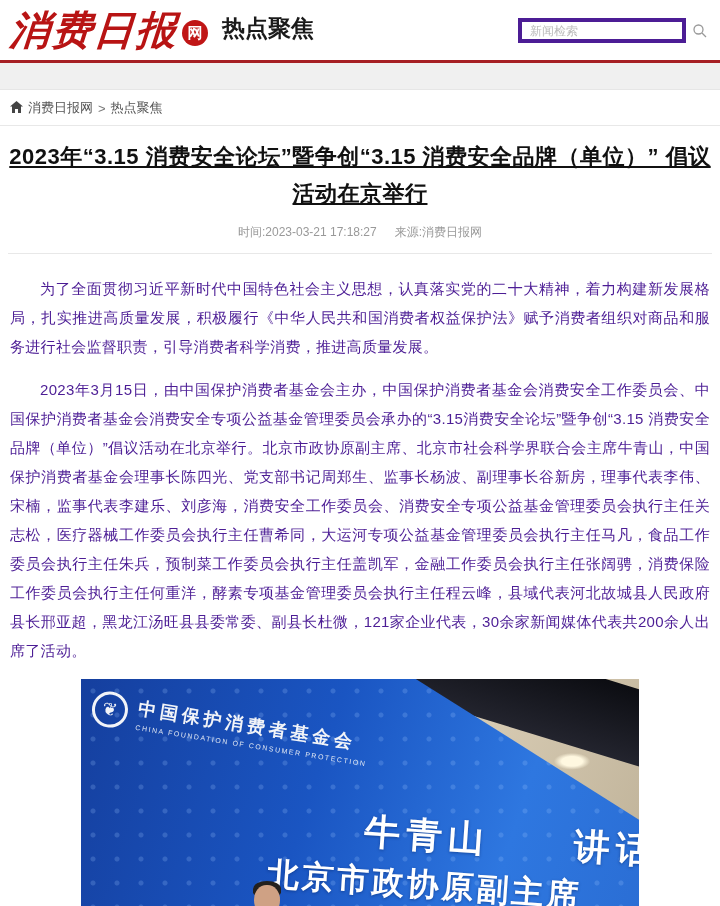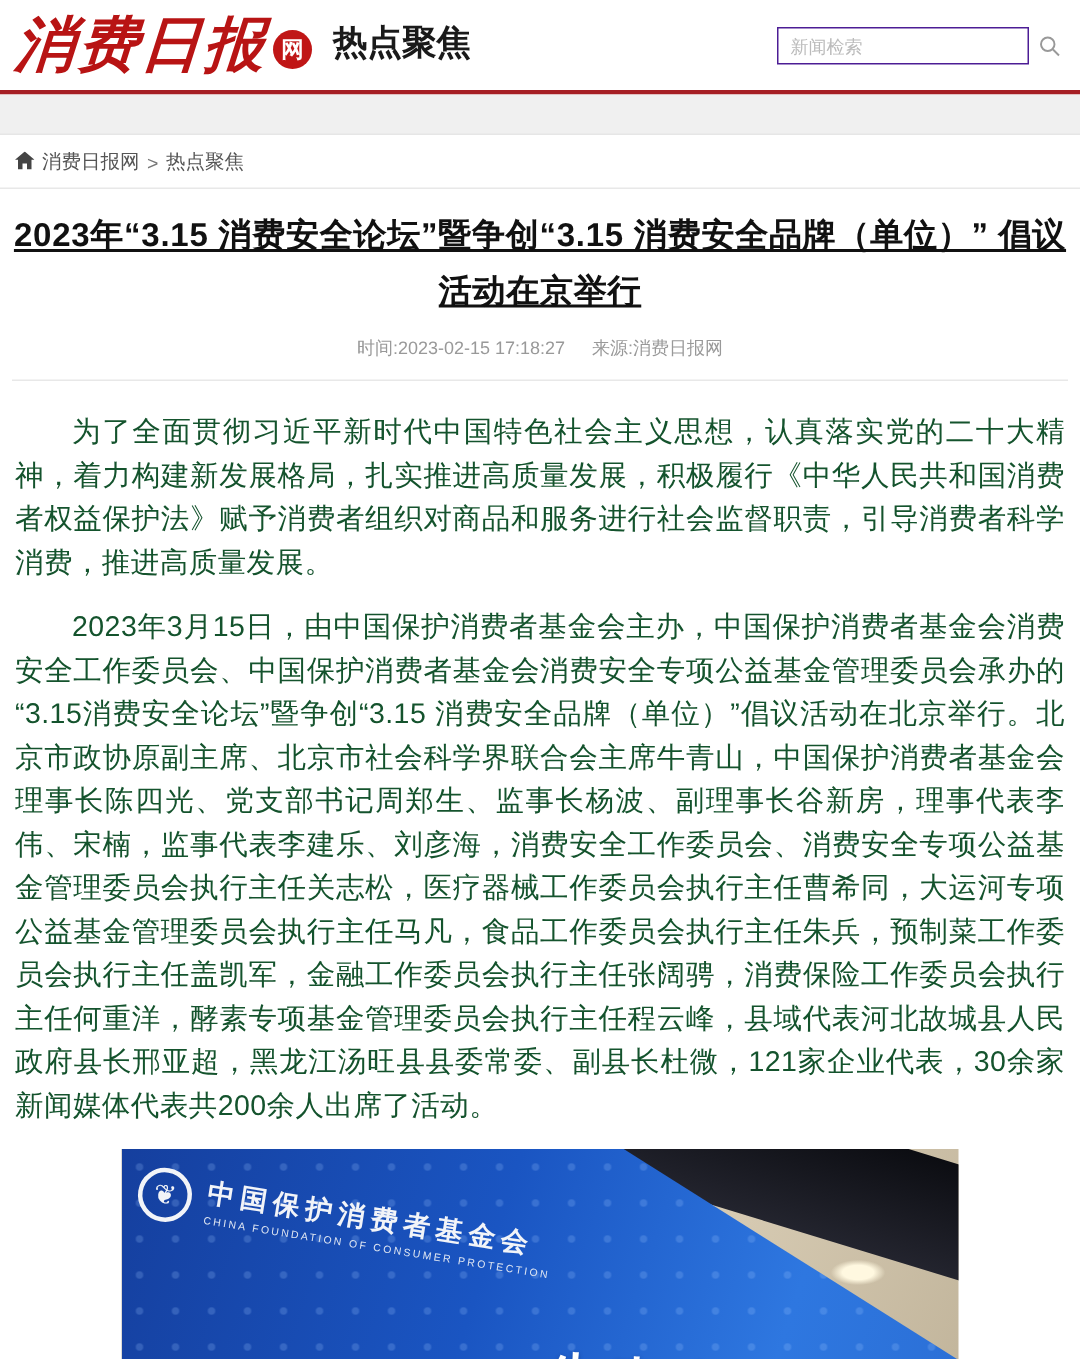--- a/index.html
+++ b/index.html
@@ -9,42 +9,42 @@
   
   .masthead { display:flex; align-items:center; height:60px; padding:0 10px; position:relative; }
   .logo { display:flex; align-items:flex-end; cursor:pointer; }
   .logo-cn { font-family:"DejaVu Serif","Liberation Serif",serif; font-weight:bold; font-style:italic;
              font-size:40px; line-height:44px; color:#b81414; letter-spacing:2px; transform:skewX(-4deg); }
   .logo-badge { width:26px; height:26px; background:#c01616; border-radius:50%; color:#fff;
                 font-size:15px; font-weight:bold; display:flex; align-items:center; justify-content:center;
                 margin:0 8px 6px 4px; }
   .section-title { font-size:23px; font-weight:bold; color:#1a1a1a; margin-left:6px; padding-bottom:4px; }
   .search-wrap { position:absolute; right:12px; top:18px; display:flex; align-items:center; }
-  .search-input { width:168px; height:25px; border:1px solid #4c1d95; padding:0 8px; font-size:12px; color:#333; outline:none; }
+  .search-input { width:168px; height:25px; border:4px solid #4c1d95; padding:0 8px; font-size:12px; color:#333; outline:none; }
   .search-input::placeholder { color:#bbb; }
   .search-btn { background:none; border:none; margin-left:6px; cursor:pointer; line-height:0; }
 
   .red-rule { height:3px; background:#a61f24; }
   .nav-bar { height:27px; background:#f0f0f0; border-bottom:1px solid #e6e6e6; }
 
   
   .breadcrumb { display:flex; align-items:center; gap:5px; padding:9px 10px 8px; font-size:13px; color:#555; }
   .breadcrumb a { color:#555; text-decoration:none; cursor:pointer; }
   .crumb-sep { color:#777; }
 
   .thin-rule { height:1px; background:#e8e8e8; }
 
   
   .article { padding:0 8px; }
   .article-title { font-size:22px; font-weight:bold; color:#111; line-height:37px;
                    text-align:center; padding:12px 0 6px; letter-spacing:0.5px;text-decoration:underline; }
   .article-meta { text-align:center; font-size:12px; color:#999; padding:6px 0 12px; }
   .meta-gap { display:inline-block; width:18px; }
   .article-body { padding-top:6px; }
-  .article-body p { font-size:19px; line-height:29px; color:#14532d; text-align:justify;
+  .article-body p { font-size:15px; line-height:29px; color:#4c1d95; text-align:justify;
                     text-indent:2em; margin:14px 2px; letter-spacing:0.3px; }
 
   
   .photo { position:relative; width:558px; height:343px; margin:10px auto 0; overflow:hidden;
            background:linear-gradient(115deg,#d6cab2 60%,#b9ac92 100%); }
   .ceiling-lights { position:absolute; inset:0;
       background:
         radial-gradient(ellipse 26px 12px at 88% 24%, #fff8e0 0 40%, rgba(255,248,224,0) 70%),
         radial-gradient(ellipse 22px 10px at 96% 44%, #fff3d2 0 40%, rgba(255,243,210,0) 70%);
   }
@@ -112,21 +112,21 @@
   <a>消费日报网</a>
   <span class="crumb-sep">&gt;</span>
   <span>热点聚焦</span>
 </div>
 
 <div class="thin-rule"></div>
 
 <div class="article">
   <h1 class="article-title">2023年“3.15 消费安全论坛”暨争创“3.15 消费安全品牌（单位）” 倡议活动在京举行</h1>
   <div class="article-meta">
-    <span>时间:</span><span>2023-02-15 17:18:27</span><span class="meta-gap"></span><span>来源:</span><span>消费日报网</span>
+    <span>时间:</span><span>2023-03-21 17:18:27</span><span class="meta-gap"></span><span>来源:</span><span>消费日报网</span>
   </div>
   <div class="thin-rule"></div>
 
   <div class="article-body">
     <p>为了全面贯彻习近平新时代中国特色社会主义思想，认真落实党的二十大精神，着力构建新发展格局，扎实推进高质量发展，积极履行《中华人民共和国消费者权益保护法》赋予消费者组织对商品和服务进行社会监督职责，引导消费者科学消费，推进高质量发展。</p>
     <p>2023年3月15日，由中国保护消费者基金会主办，中国保护消费者基金会消费安全工作委员会、中国保护消费者基金会消费安全专项公益基金管理委员会承办的“3.15消费安全论坛”暨争创“3.15 消费安全品牌（单位）”倡议活动在北京举行。北京市政协原副主席、北京市社会科学界联合会主席牛青山，中国保护消费者基金会理事长陈四光、党支部书记周郑生、监事长杨波、副理事长谷新房，理事代表李伟、宋楠，监事代表李建乐、刘彦海，消费安全工作委员会、消费安全专项公益基金管理委员会执行主任关志松，医疗器械工作委员会执行主任曹希同，大运河专项公益基金管理委员会执行主任马凡，食品工作委员会执行主任朱兵，预制菜工作委员会执行主任盖凯军，金融工作委员会执行主任张阔骋，消费保险工作委员会执行主任何重洋，酵素专项基金管理委员会执行主任程云峰，县域代表河北故城县人民政府县长邢亚超，黑龙江汤旺县县委常委、副县长杜微，121家企业代表，30余家新闻媒体代表共200余人出席了活动。</p>
   </div>
 
   <div class="photo">
     <div class="ceiling-lights"></div>

